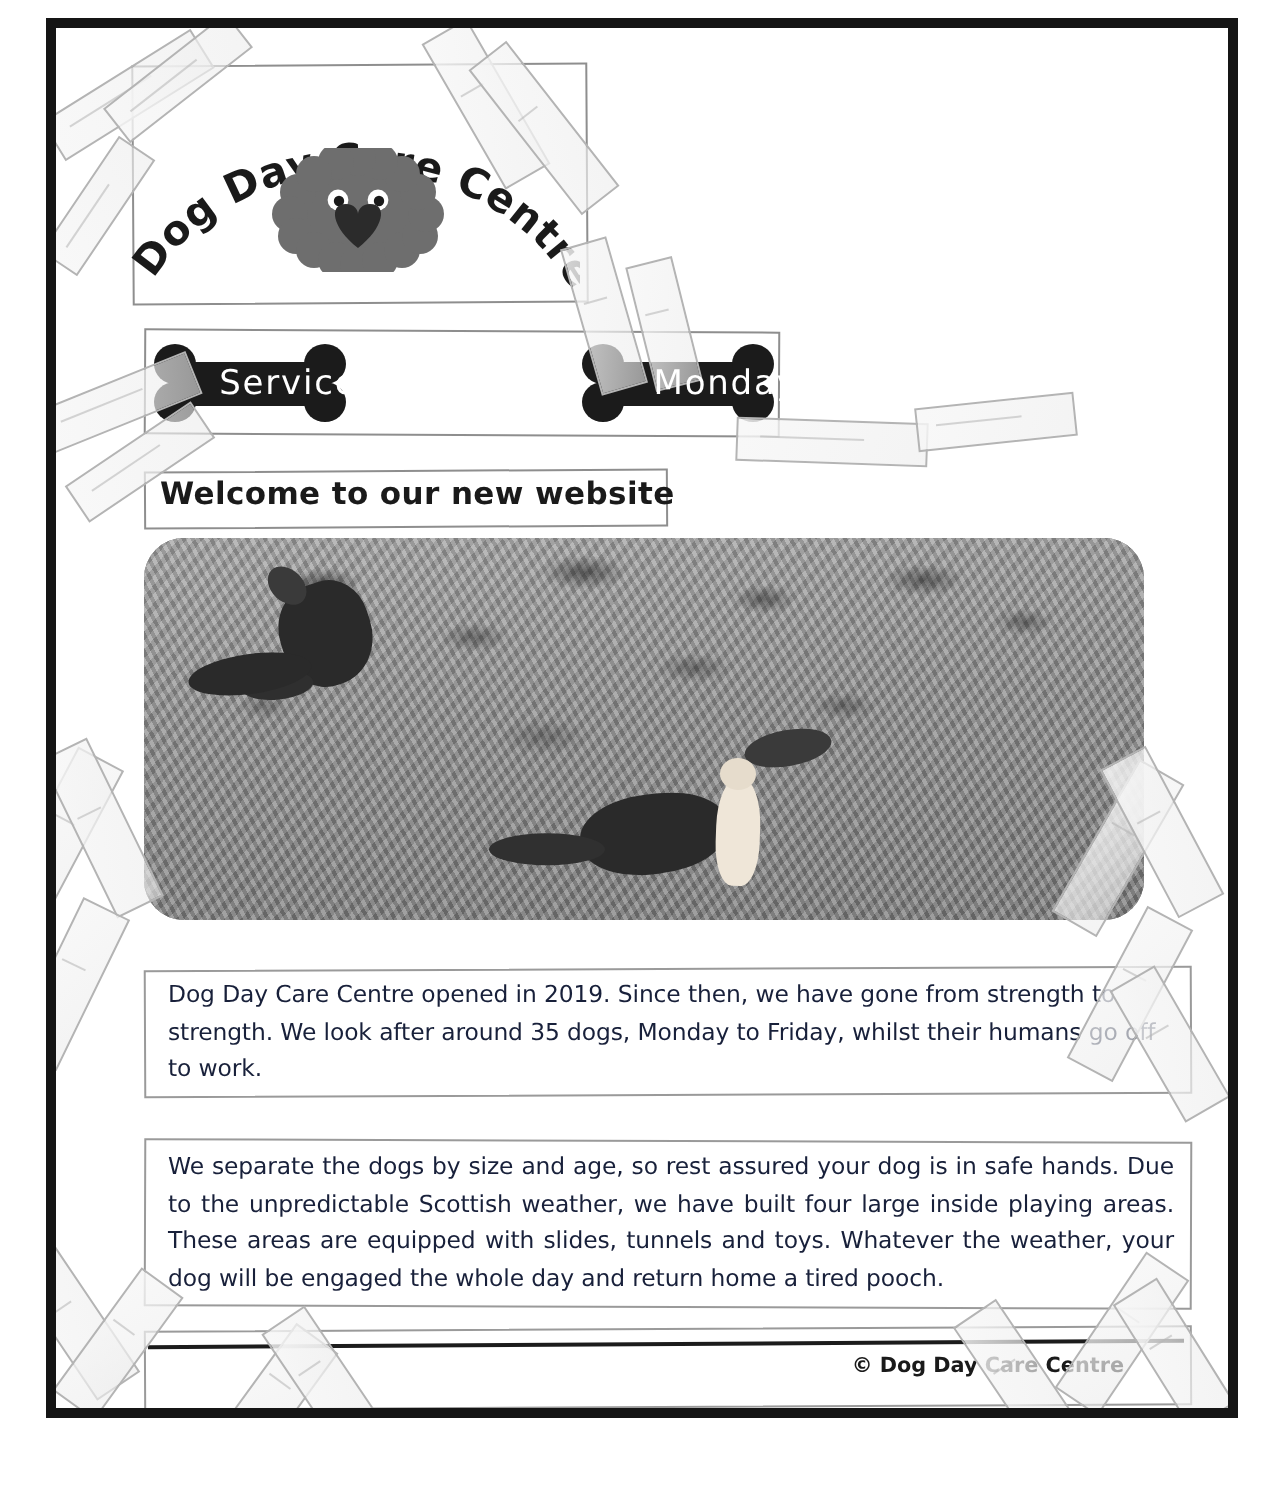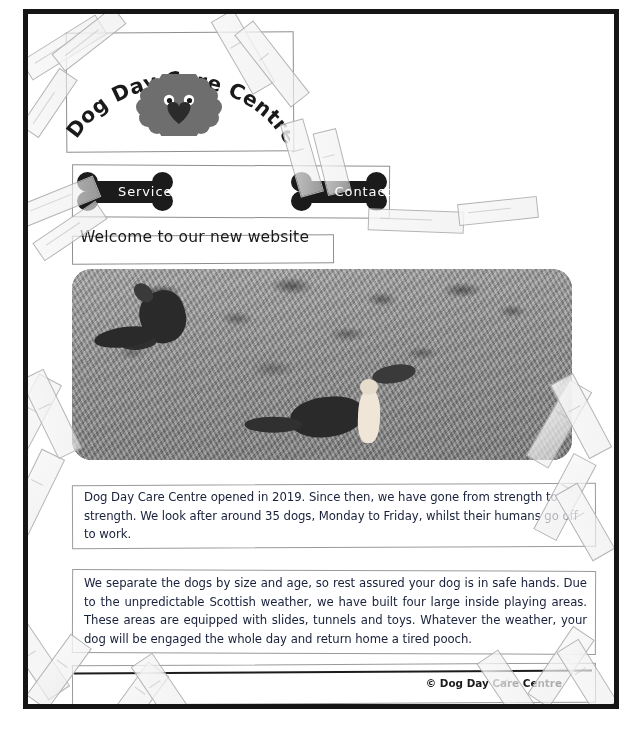--- a/index.html
+++ b/index.html
@@ -142,41 +142,41 @@
   }
   .bone .k-tl { left: 1px;  top: 0px; }
   .bone .k-bl { left: 1px;  top: 19px; }
   .bone .k-tr { right: 1px; top: 0px; }
   .bone .k-br { right: 1px; top: 19px; }
   .bone-label {
     position: relative;
     z-index: 3;
     color: #ffffff;
     font-family: "DejaVu Sans", sans-serif;
-    font-size: 13px;
+    font-size: 17px;
     letter-spacing: 0.9px;
     white-space: nowrap;
     margin-left: 48px;
   }
 
   
   #welcome-frame {
     position: absolute;
     left: 44px;
     top: 221px;
     width: 262px;
     height: 29px;
   }
   #welcome-title {
     position: absolute;
     left: 52px;
-    top: 214px;
+    top: 224px;
     font-family: "DejaVu Sans", sans-serif;
     font-size: 15.5px;
-    font-weight: normal;
+    font-weight: bold;
     color: #1a1a1a;
     letter-spacing: 0.2px;
     white-space: nowrap;
   }
 
   
   #photo-wrap {
     position: absolute;
     left: 44px;
     top: 255px;
@@ -335,21 +335,21 @@
         <span class="knob k-tr"></span>
         <span class="knob k-br"></span>
         <span class="bone-label">Services</span>
       </div>
       <div class="bone">
         <span class="knob k-tl"></span>
         <span class="knob k-bl"></span>
         <span class="bar"></span>
         <span class="knob k-tr"></span>
         <span class="knob k-br"></span>
-        <span class="bone-label">Contact</span>
+        <span class="bone-label">Monday</span>
       </div>
     </nav>
 
     <div class="hand-box sk1" id="welcome-frame"></div>
     <div id="welcome-title">Welcome to our new website</div>
 
     <div id="photo-wrap">
       <div id="photo">
         <span class="ph-dog" id="ph-dog-a"></span>
         <span class="ph-dog" id="ph-dog-b"></span>

